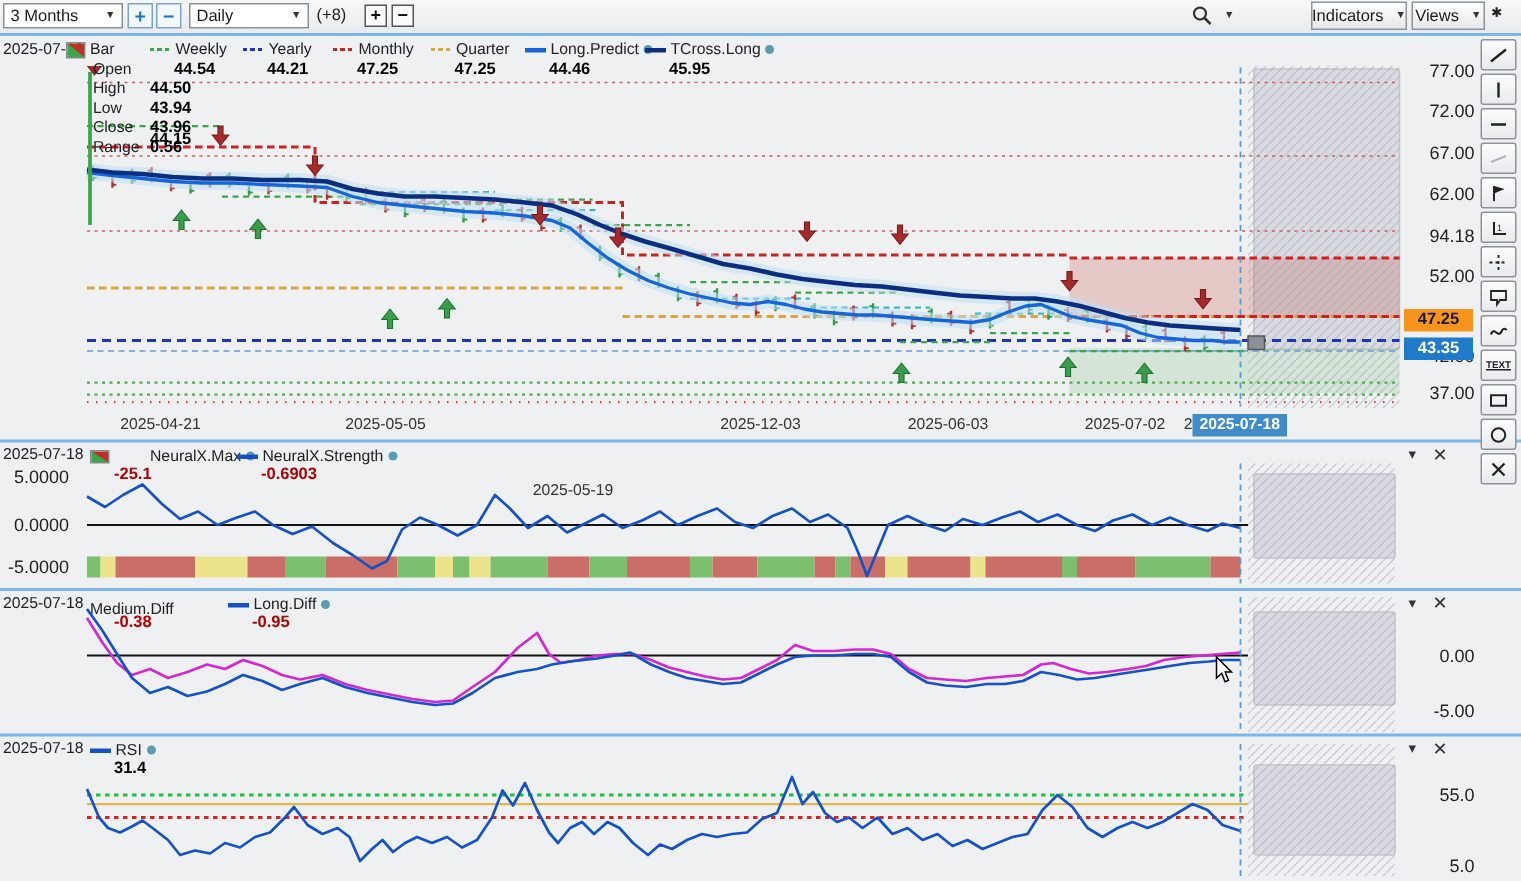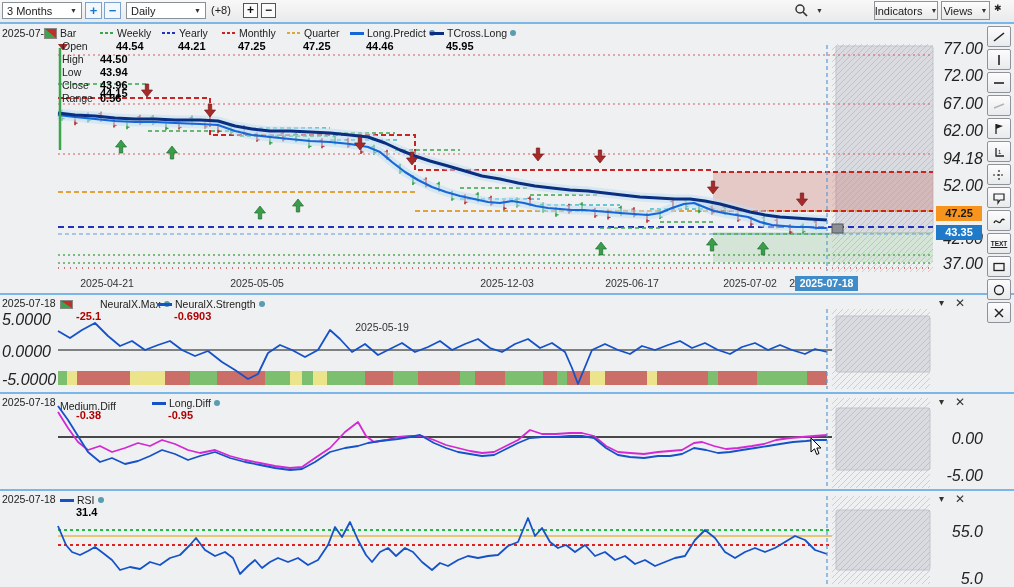--- a/index.html
+++ b/index.html
@@ -9,21 +9,21 @@
   .hsep{position:absolute;left:0;width:1014px;height:2px;background:#7ab6e8;}
   .dd{position:absolute;height:17px;background:#fff;border:1px solid #8a9097;display:flex;align-items:center;justify-content:space-between;padding:0 4px;font-size:11px;color:#1a1a1a;box-sizing:border-box;}
   .caret{font-size:7px;color:#333;margin-left:4px;}
   .tbtn{position:absolute;width:17px;height:17px;border:1px solid #7aa4cf;background:#f2f8fd;color:#1878c8;font-weight:bold;font-size:13px;line-height:15px;text-align:center;box-sizing:border-box;}
   .tbtn.dark{border-color:#555;background:#fbfbfb;color:#111;font-size:12px;width:15px;height:15px;line-height:13px;}
   .btn{position:absolute;height:19px;border:1px solid #8f9399;background:linear-gradient(#fdfdfd,#e9e9ea);font-size:11px;color:#1a1a1a;display:flex;align-items:center;justify-content:center;gap:4px;box-sizing:border-box;}
   #title-input{position:absolute;left:333px;top:2px;width:455px;height:17px;border:1px solid #8a9097;font-size:11px;font-family:"Liberation Sans",sans-serif;padding:0 4px;box-sizing:border-box;color:#111;background:#fff;}
   .lbl{position:absolute;font-size:10.5px;color:#222;white-space:nowrap;}
   .val{position:absolute;font-size:11px;font-weight:bold;color:#000;white-space:nowrap;}
   .red{color:#b00000;}
-  .tick{position:absolute;font-size:16px;color:#222;width:44px;text-align:right;white-space:nowrap;font-style:italic;}
+  .tick{position:absolute;font-size:12px;color:#222;width:44px;text-align:right;white-space:nowrap;}
   .xtick{position:absolute;font-size:10.5px;color:#333;width:70px;text-align:center;white-space:nowrap;}
   .legend-item{position:absolute;display:flex;align-items:center;gap:3px;height:12px;}
   .sw-dash{width:14px;height:2px;}
   .sw-solid{width:14px;height:3px;}
   .sw-bar{width:11px;height:9px;background:linear-gradient(to top right,#3aa54a 48%,#c03028 52%);border:0.5px solid #888;}
   .info-dot{width:6px;height:6px;border-radius:50%;background:#5a9cb0;display:inline-block;}
   .badge{position:absolute;left:936px;width:46px;height:15px;font-size:11px;font-weight:bold;text-align:center;line-height:15px;}
   .dbadge{position:absolute;background:#3f8cc9;color:#fff;font-size:10.5px;font-weight:bold;text-align:center;height:15px;line-height:15px;}
   .panel-ctl{position:absolute;font-size:10px;color:#333;cursor:default;}
   .tool-btn{position:absolute;left:987px;width:24px;height:21px;border:1px solid #8f9399;background:linear-gradient(#fcfcfd,#e9eaec);border-radius:2px;display:flex;align-items:center;justify-content:center;box-sizing:border-box;}
@@ -126,21 +126,21 @@
       <span class="tick" style="left: 939px; top: 150px;">94.18</span>
       <span class="tick" style="left: 939px; top: 177px;">52.00</span>
       <span class="tick" style="left: 939px; top: 230px;">42.00</span>
       <span class="tick" style="left: 939px; top: 255px;">37.00</span>
       <span class="badge" style="top: 206px; background: rgb(247, 148, 29); color: rgb(26, 26, 26); z-index: 6;">47.25</span>
       <span class="badge" style="top: 225px; background: rgb(31, 122, 201); color: rgb(255, 255, 255); z-index: 6;">43.35</span>
       <span class="xtick" style="left: 72px; top: 277px;">2025-04-21</span>
       <span class="xtick" style="left: 222px; top: 277px;">2025-05-05</span>
       <span class="xtick" style="left: 347px; top: 277px; margin-top: 44px;">2025-05-19</span>
       <span class="xtick" style="left: 472px; top: 277px;">2025-12-03</span>
-      <span class="xtick" style="left: 597px; top: 277px;">2025-06-17</span>
+      <span class="xtick" style="left: 597px; top: 277px;">2025-06-03</span>
       <span class="xtick" style="left: 715px; top: 277px;">2025-07-02</span>
       <span class="xtick" style="left: 760px; top: 277px;">20</span>
       <span class="dbadge" style="left: 795px; top: 276px; width: 63px; z-index: 6;">2025-07-18</span>
       <span class="lbl" style="left: 2px; top: 297px;">2025-07-18</span>
       <div class="legend-item" style="left: 60px; top: 298px;">
         <span class="sw-bar" style="height: 7px;"></span>
         <span class="lbl" style="position: static; margin-left: 24px;">NeuralX.Max</span>
         <span class="info-dot"></span>
       </div>
       <span class="val red" style="left: 76px; top: 310px;">-25.1</span>

